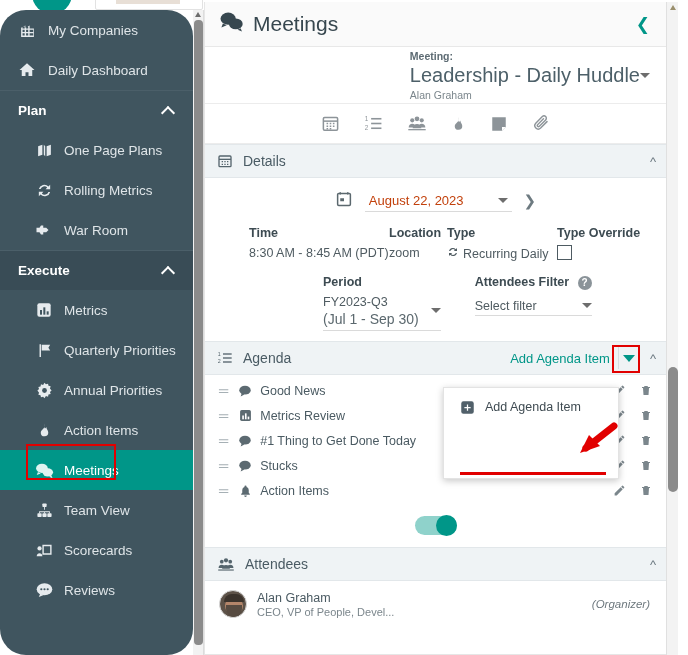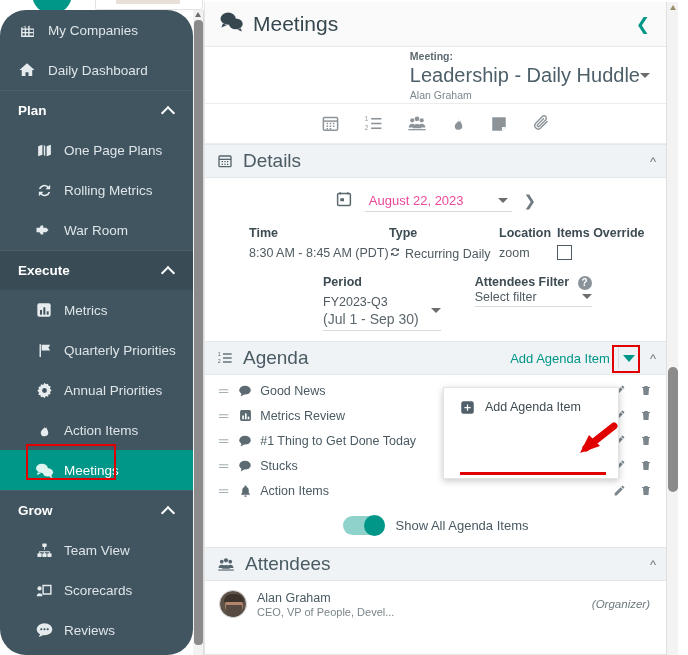--- a/index.html
+++ b/index.html
@@ -96,30 +96,30 @@
     height:40px; display:flex; align-items:center; justify-content:center; gap:24px;
     border-bottom:1px solid #ececec; background:#fff;
   }
   .toolbar .tb { color:#8d9499; cursor:pointer; display:flex; }
 
   .section-head {
     height:34px; display:flex; align-items:center; background:#eff3f5;
     border-top:1px solid #e2e7ea; border-bottom:1px solid #e2e7ea; padding:0 10px 0 12px;
   }
   .section-head .sh-ico { color:#55656d; margin-right:10px; display:flex; }
-  .section-head .sh-title { font-size:19px; color:#4a5b64; flex:1; }
+  .section-head .sh-title { font-size:14px; color:#4a5b64; flex:1; }
   .sh-chev { color:#6b7880; font-size:13px; cursor:pointer; }
 
   .details-body { padding:6px 0 10px 0; }
   .date-row { display:flex; align-items:center; justify-content:center; gap:12px; padding:6px 0 4px 0; }
   .date-field {
     display:flex; align-items:center; gap:34px; border-bottom:1px solid #dadada;
     padding:2px 4px 3px 4px; min-width:122px; justify-content:space-between;
   }
-  .date-text { font-size:13px; color:#ec4899; }
+  .date-text { font-size:13px; color:#c2410c; }
   .next-chev { color:#6d7a80; font-size:15px; cursor:pointer; }
 
   .grid-row { display:flex; padding:10px 0 0 44px; }
   .gcol { }
   .ghead { font-size:12.5px; font-weight:bold; color:#3d4b52; }
   .gval { font-size:12.5px; color:#4f5b61; margin-top:6px; display:flex; align-items:center; gap:4px; }
   .checkbox-sq { width:15px; height:15px; border:1.5px solid #4e5b62; margin-top:5px; background:#fff; cursor:pointer; }
 
   .period-row { display:flex; padding:14px 0 0 118px; gap:34px; }
   .sel-field { border-bottom:1px solid #dadada; padding-bottom:2px; min-width:96px; display:flex; align-items:center; justify-content:space-between; gap:10px; }
@@ -310,24 +310,20 @@
         <svg width="19" height="17" viewBox="0 0 26 22" fill="#dff3f0">
           <ellipse cx="9.5" cy="8" rx="8" ry="6.3"></ellipse>
           <path d="M4 13l-1.6 4.3L8 15z"></path>
           <ellipse cx="17.5" cy="13.5" rx="7.2" ry="5.6"></ellipse>
           <path d="M22.5 18l1.5 3.6-4.6-2z"></path>
         </svg>
       </span>
       <span>Meetings</span>
     </div>
 
-    <div class="nav-group">
-      <span>Grow</span>
-      <span class="chev"></span>
-    </div>
 
     <div class="nav-item sub">
       <span class="ico">
         <svg width="17" height="17" viewBox="0 0 24 24" fill="#e6ebee">
           <rect x="9" y="2" width="6" height="5" rx="1"></rect>
           <rect x="2" y="16" width="6" height="5" rx="1"></rect>
           <rect x="9" y="16" width="6" height="5" rx="1"></rect>
           <rect x="16" y="16" width="6" height="5" rx="1"></rect>
           <path d="M11.4 7h1.2v4h-1.2zM5 13h14v1.4H5zM4.4 13h1.2v3.2H4.4zM11.4 13h1.2v3.2h-1.2zM18.4 13h1.2v3.2h-1.2z"></path>
         </svg>
@@ -465,58 +461,58 @@
           <span class="caret-down"></span>
         </span>
         <span class="next-chev">❯</span>
       </div>
 
       <div class="grid-row">
         <div class="gcol" style="width:140px;">
           <div class="ghead">Time</div>
           <div class="gval">8:30 AM - 8:45 AM (PDT)</div>
         </div>
+        <div class="gcol" style="width:58px;">
+          <div class="ghead">Location</div>
+          <div class="gval">zoom</div>
+        </div>
         <div class="gcol" style="width:110px;">
           <div class="ghead">Type</div>
           <div class="gval">
             <span>
               <svg width="12" height="12" viewBox="0 0 24 24" fill="#4f5b61">
                 <path d="M17.6 6.4A8 8 0 004 10h2.5a5.5 5.5 0 019.3-2.1l-2.3 2.3H20V4l-2.4 2.4zM6.4 17.6A8 8 0 0020 14h-2.5a5.5 5.5 0 01-9.3 2.1l2.3-2.3H4V20l2.4-2.4z"></path>
               </svg>
             </span>
             <span>Recurring Daily</span>
           </div>
         </div>
-        <div class="gcol" style="width:58px;">
-          <div class="ghead">Location</div>
-          <div class="gval">zoom</div>
-        </div>
         <div class="gcol">
-          <div class="ghead">Items Override</div>
+          <div class="ghead">Type Override</div>
           <div class="checkbox-sq"></div>
         </div>
       </div>
 
       <div class="period-row">
         <div class="gcol">
           <div class="ghead">Period</div>
           <div class="sel-field" style="margin-top:3px;gap:12px;">
             <span>
               <span class="sel-main">FY2023-Q3</span><br>
               <span class="sel-sub">(Jul 1 - Sep 30)</span>
             </span>
             <span class="caret-down"></span>
           </div>
         </div>
         <div class="gcol">
           <div class="ghead">
             <span>Attendees Filter</span>
             <span class="qmark">?</span>
           </div>
-          <div class="sel-field" style="margin-top:0;">
+          <div class="sel-field" style="margin-top:9px;">
             <span class="sel-main">Select filter</span>
             <span class="caret-down"></span>
           </div>
         </div>
       </div>
     </div>
 
     <div class="section-head agenda-head">
       <span class="sh-ico">
         <svg width="16" height="16" viewBox="0 0 24 24" fill="#55656d">
@@ -651,21 +647,20 @@
               </svg>
             </span>
         </span>
       </div>
     </div>
 
     <div class="toggle-row">
       <span class="toggle">
           <span class="knob"></span>
         </span>
-      <span class="toggle-label">Show All Agenda Items</span>
     </div>
 
     <div class="section-head">
       <span class="sh-ico">
         <svg width="18" height="17" viewBox="0 0 24 24" fill="#55656d">
           <circle cx="6" cy="8" r="2.6"></circle>
             <circle cx="12" cy="6" r="3"></circle>
             <circle cx="18" cy="8" r="2.6"></circle>
           <path d="M1.5 17c0-3 2-4.6 4.5-4.6S10.5 14 10.5 17h-9z"></path>
           <path d="M6.5 18c0-3.4 2.4-5.4 5.5-5.4S17.5 14.6 17.5 18h-11z"></path>

